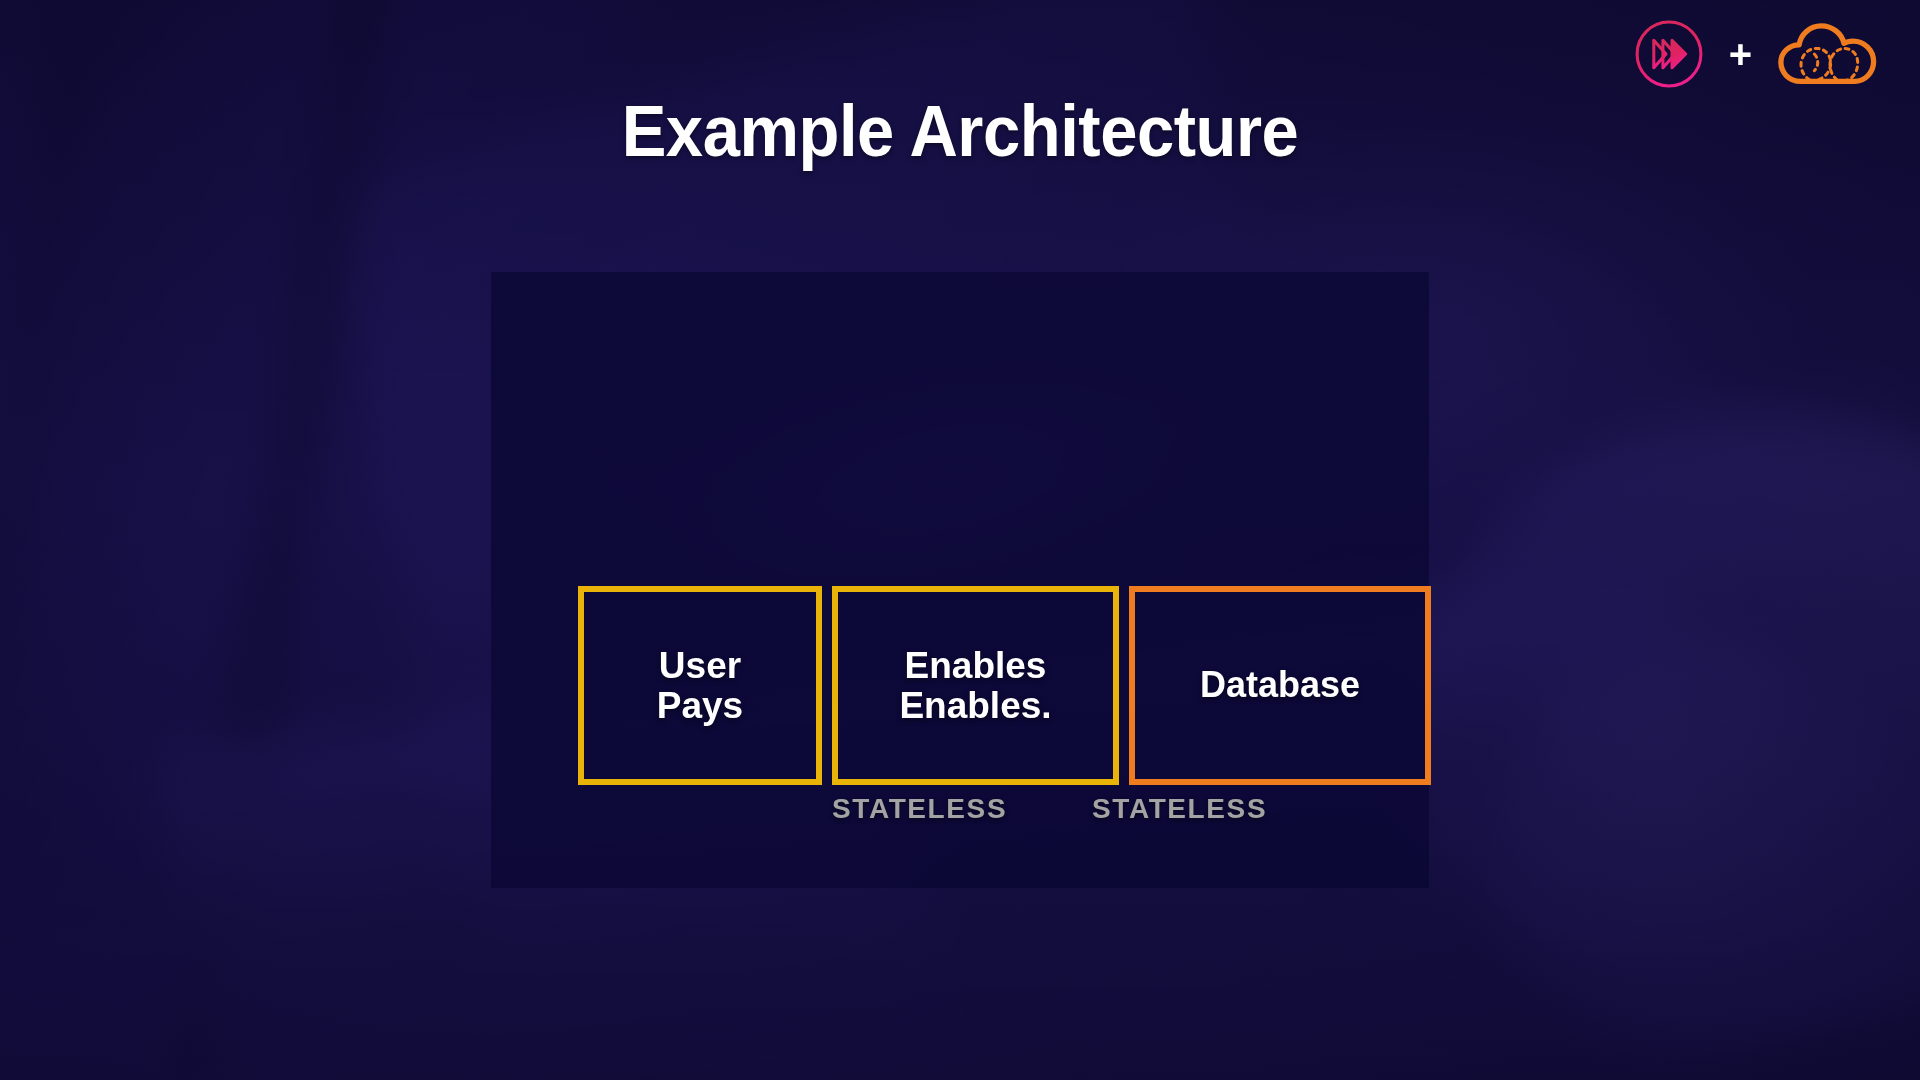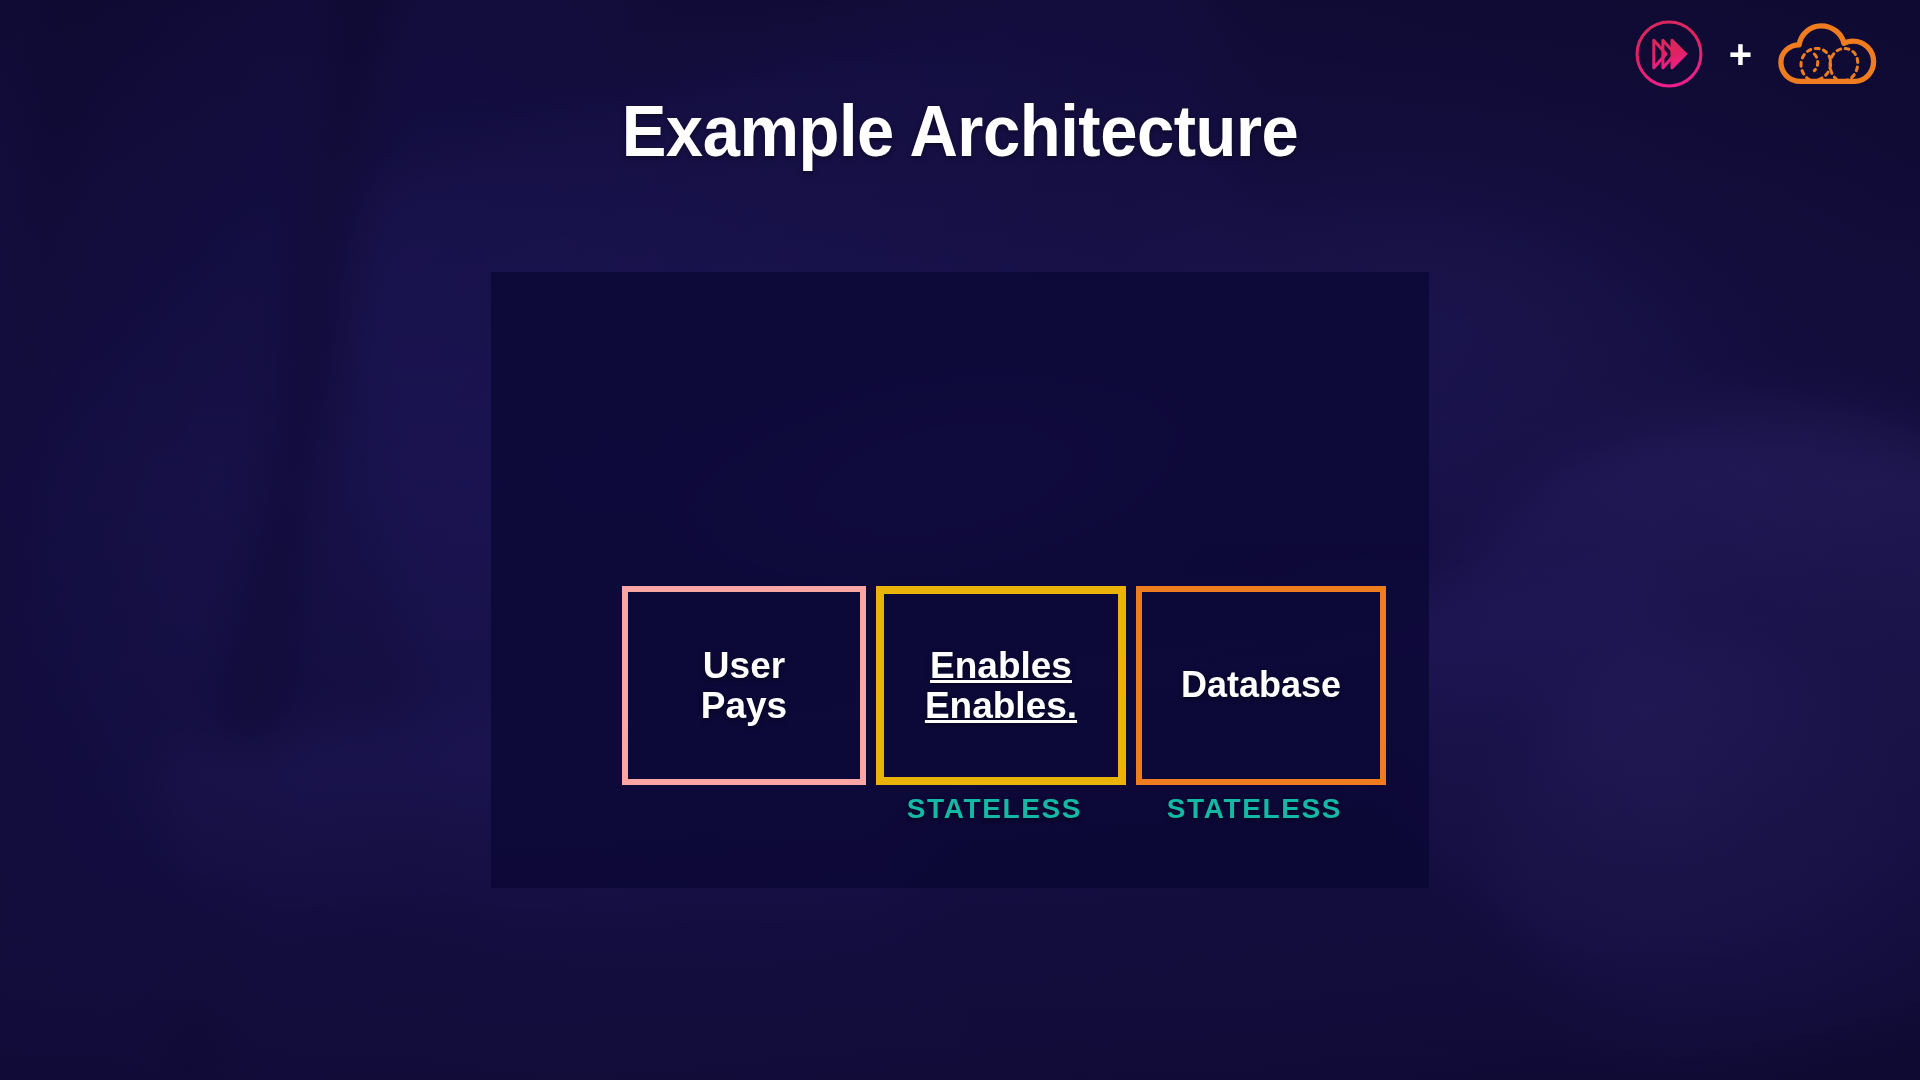--- a/index.html
+++ b/index.html
@@ -209,38 +209,38 @@
     justify-content: center;
     text-align: center;
     color: #ffffff;
     font-size: 37px;
     font-weight: 700;
     line-height: 1.08;
     background: rgba(13,9,56,.55);
     text-shadow: 0 2px 5px rgba(0,0,0,.5);
   }
   .box-gap { width: 10px; }
-  .box-user     { border: 6px solid #fca5a5; margin-left: 44px; }
-  .box-enables  { border: 8px solid #eab308; width: 250px; text-decoration: underline; }
-  .box-database { border: 6px solid #ef7d1f; width: 250px; font-size: 36px; }
+  .box-user     { border: 6px solid #eab308; }
+  .box-enables  { border: 6px solid #eab308; width: 287px; }
+  .box-database { border: 6px solid #ef7d1f; width: 302px; font-size: 36px; }
 
   
   .state-labels {
     position: absolute;
     left: 87px;
     top: 521px;
     display: flex;
   }
   .state-spacer { width: 254px; }
   .state-label {
-    color: #14b8a6;
+    color: #a3a3a3;
     font-size: 28px;
     font-weight: 700;
     letter-spacing: 1.6px;
-    text-align: right;
+    text-align: left;
     text-shadow: 0 2px 4px rgba(0,0,0,.5);
   }
   .state-stateless { width: 250px; }
   .state-spacer2   { width: 10px; }
   .state-stateful  { width: 250px; }
 </style>
 </head>
 <body>
 
 <div id="slide">

